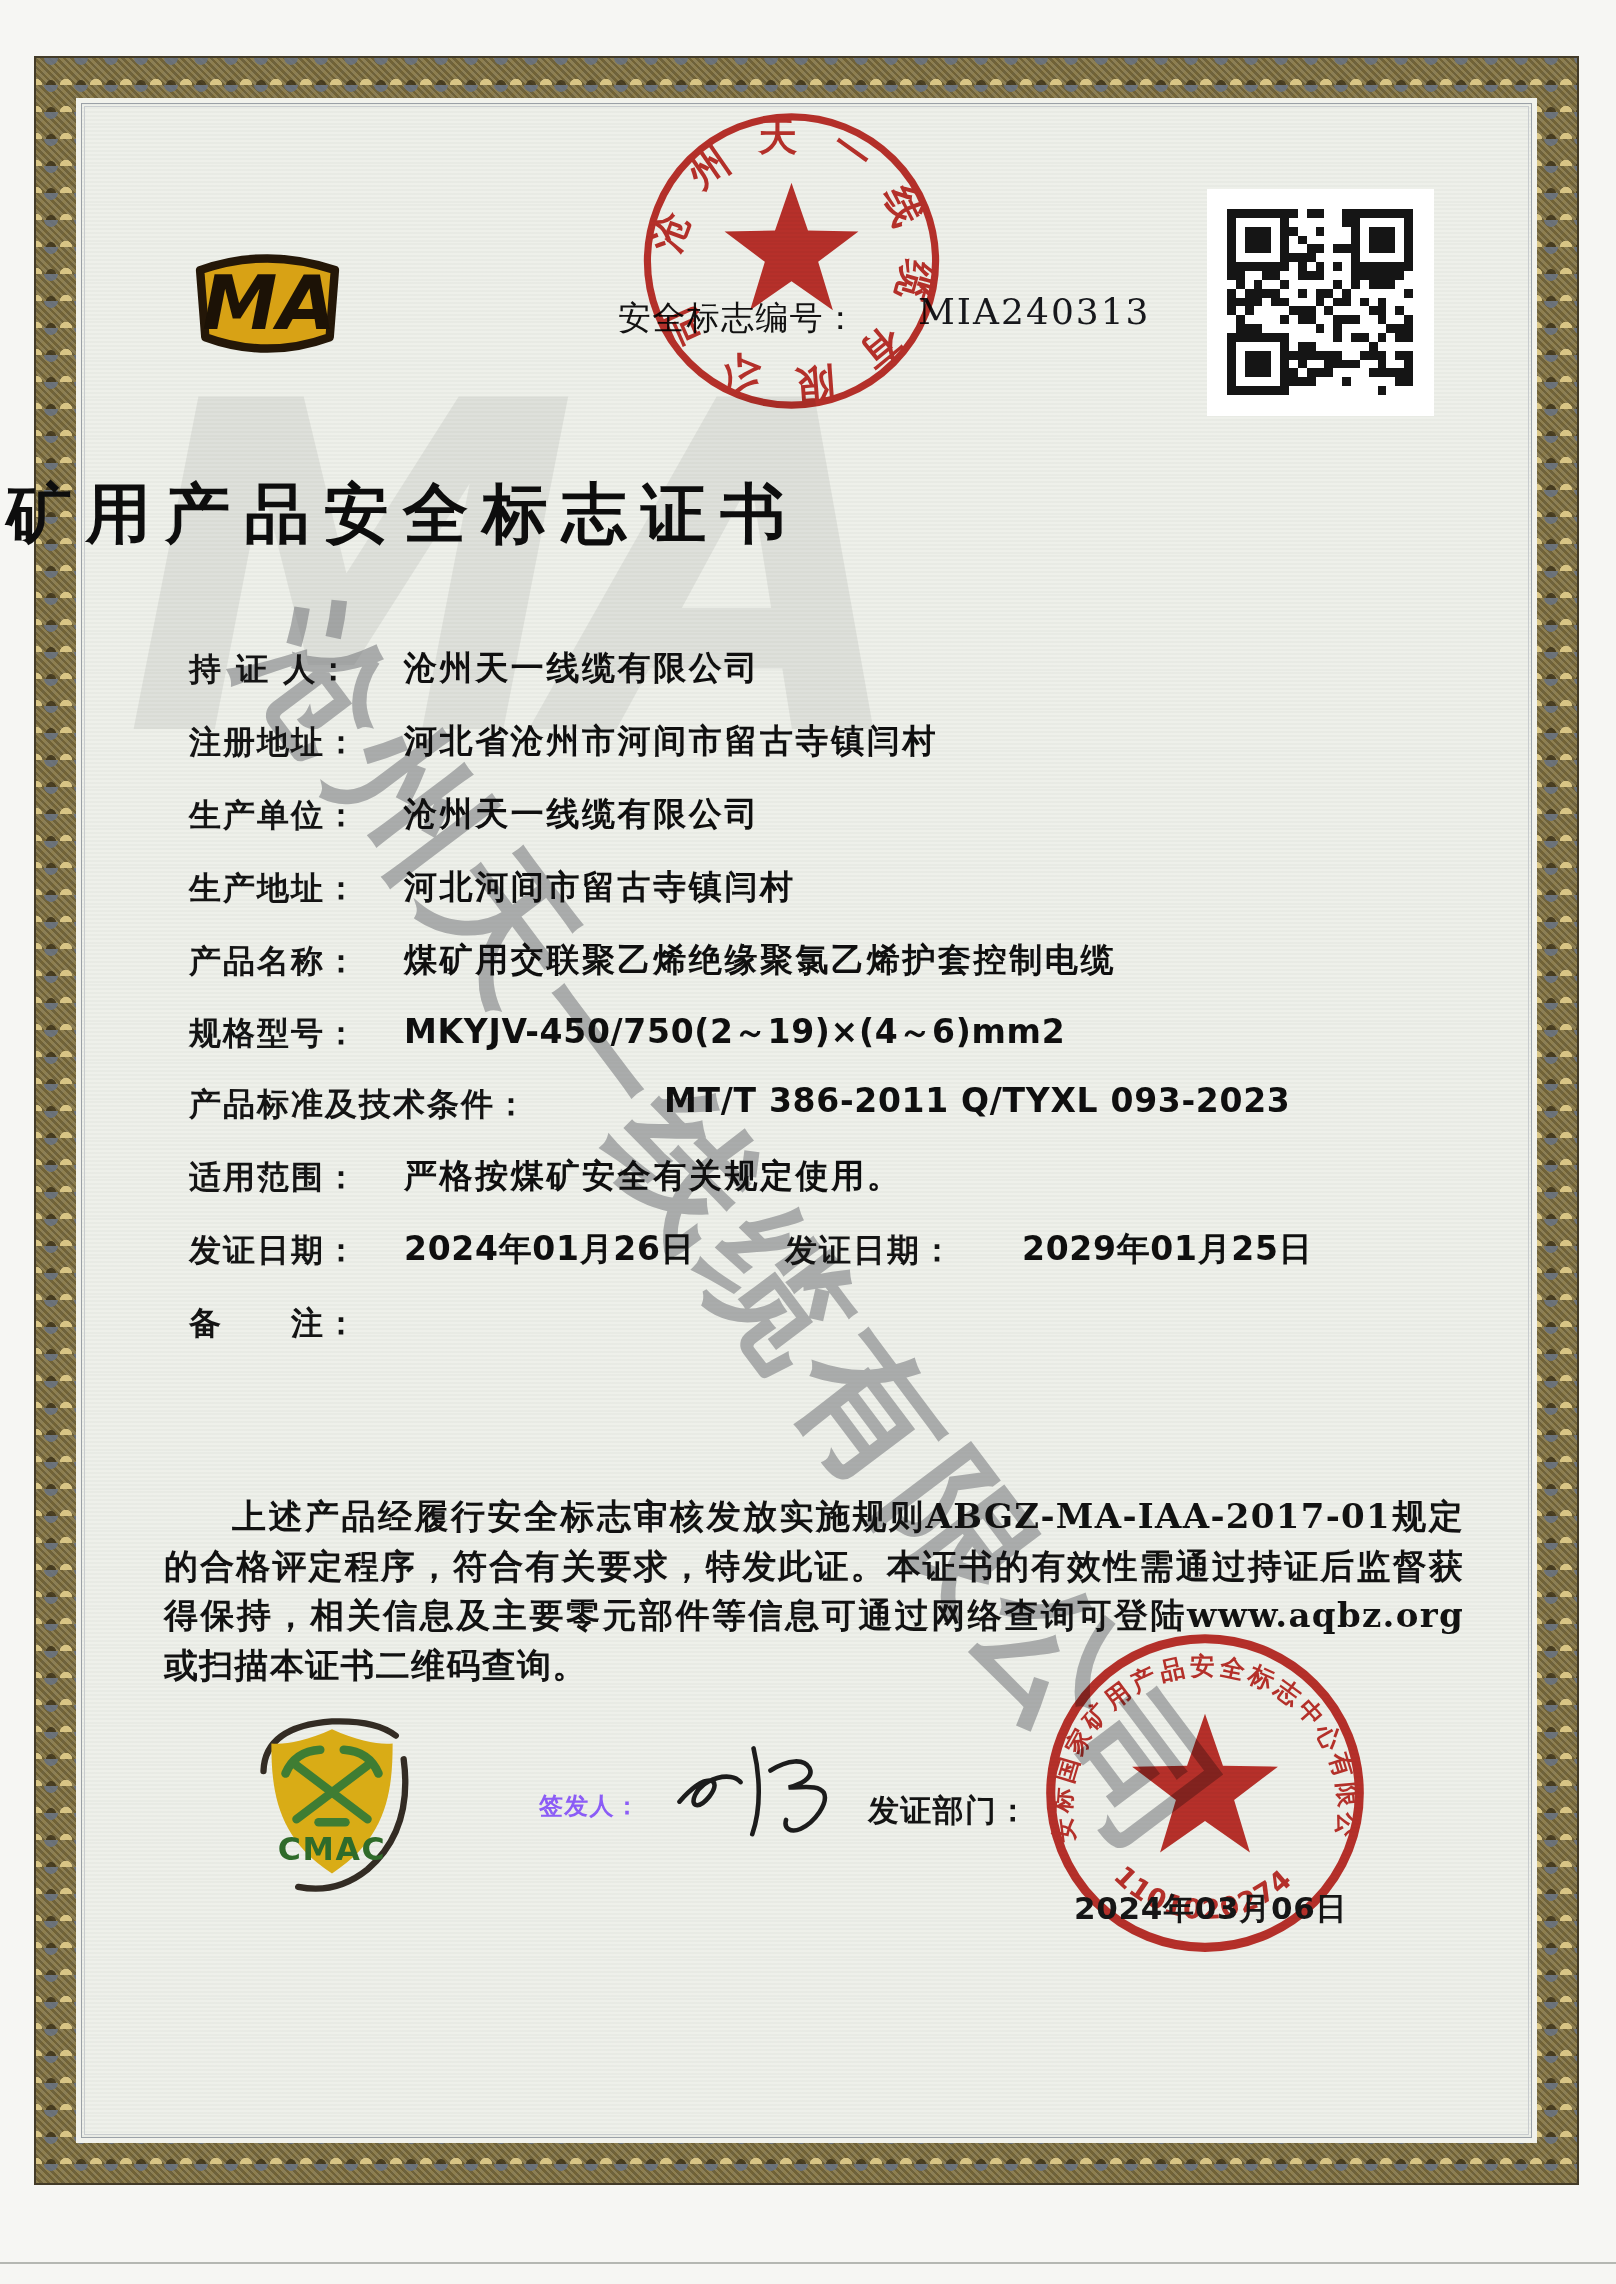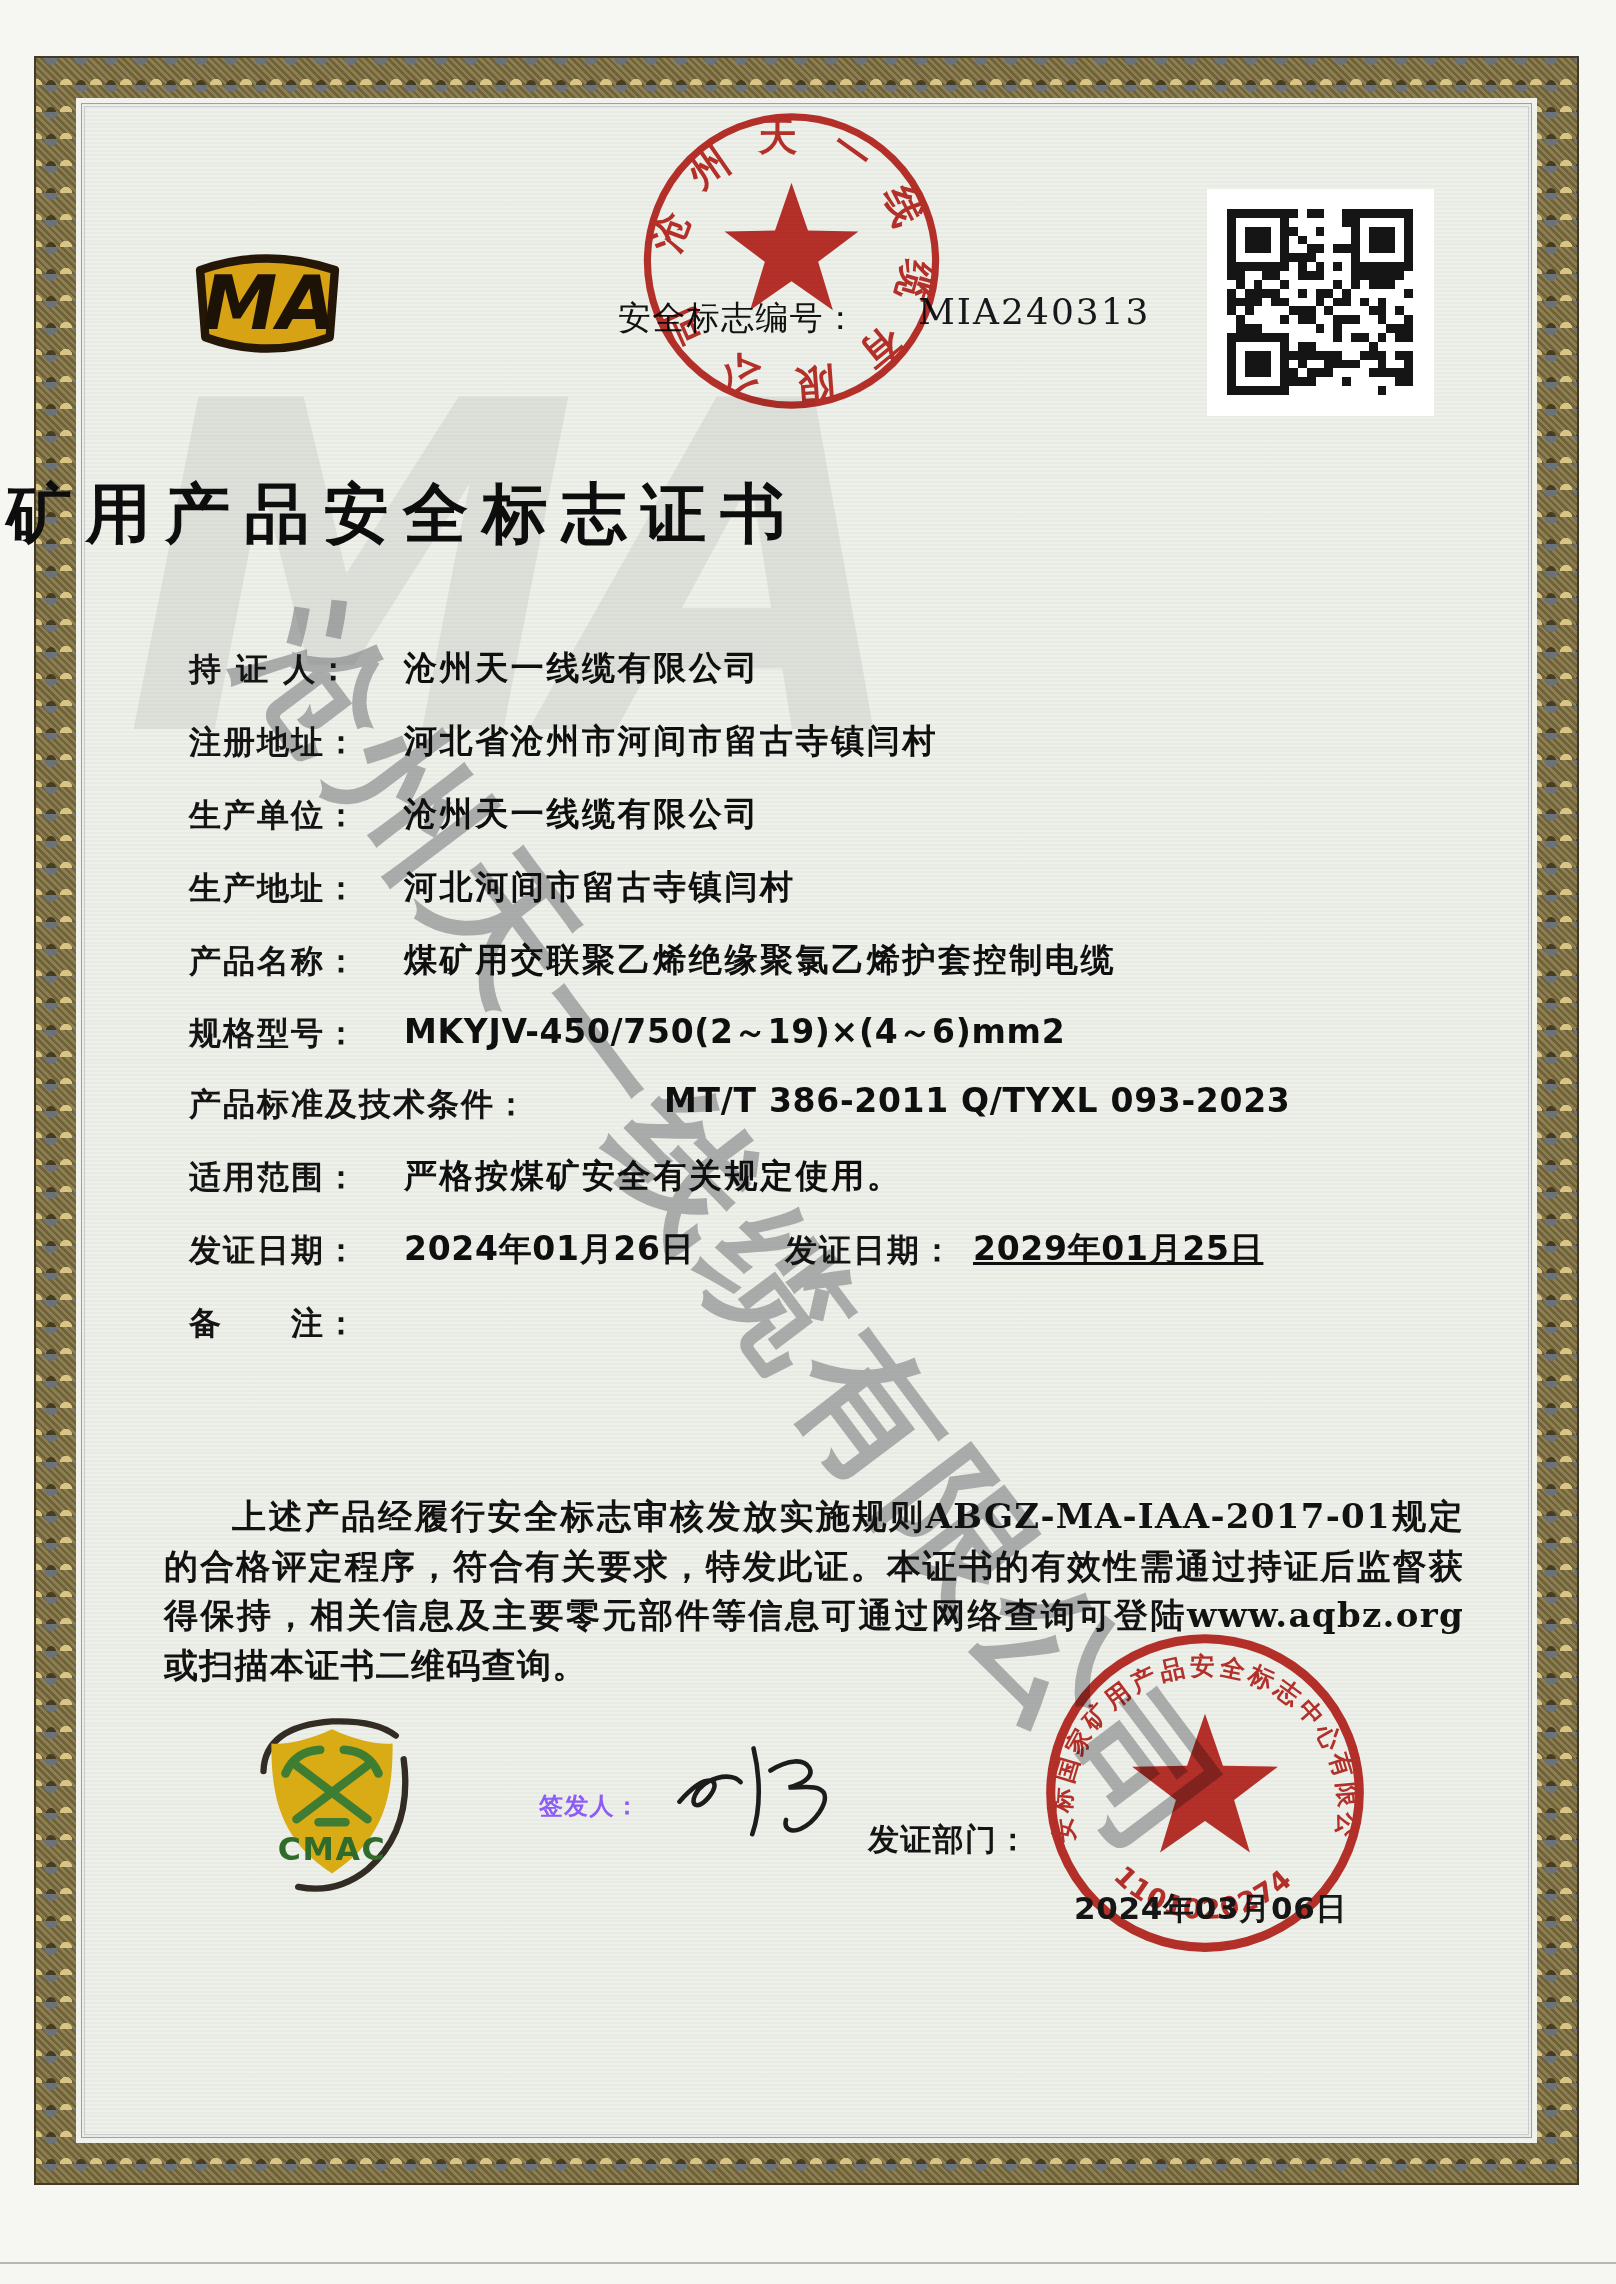--- a/index.html
+++ b/index.html
@@ -39,29 +39,29 @@
   .title{position:absolute;top:470px;left:0;width:100%;font-size:65px;font-weight:800;
     letter-spacing:14.3px;padding-left:6.5px;box-sizing:border-box;color:#0d0d0d;}
   
   .row{position:absolute;left:189px;height:43px;white-space:nowrap;width:1368px;}
   .flabel{position:absolute;left:0;top:0;font-size:32px;font-weight:700;letter-spacing:2px;color:#141414;}
   .fvalue{position:absolute;left:215px;top:-2px;font-size:33px;font-weight:700;
     font-family:"DejaVu Serif","Liberation Serif",serif;letter-spacing:2.6px;color:#0f0f0f;}
   .fvalue.sans{font-family:"DejaVu Sans","Liberation Sans",sans-serif;letter-spacing:0.7px;}
   .fvalue.std{left:475px;}
   .flabel.l2{left:596px;}
-  .fvalue.v2{left:784px;text-decoration:underline;}
+  .fvalue.v2{left:833px;}
   
   .statement{position:absolute;left:164px;top:1492px;width:1300px;font-size:34px;line-height:1.46;font-weight:700;
     font-family:"DejaVu Serif","Liberation Serif",serif;letter-spacing:1.3px;text-indent:2em;color:#121212;text-align:justify;}
   
   .cmac{position:absolute;left:249px;top:1712px;}
   .signer-label{position:absolute;left:539px;top:1790px;font-size:24px;font-weight:700;letter-spacing:1.3px;color:#8b5cf6;}
   .signature{position:absolute;left:661px;top:1725px;}
-  .issuer-label{position:absolute;left:868px;top:1790px;font-size:31px;font-weight:700;letter-spacing:1.3px;color:#141414;margin-top:29px;}
+  .issuer-label{position:absolute;left:868px;top:1790px;font-size:31px;font-weight:700;letter-spacing:1.3px;color:#141414;}
   .seal-date{position:absolute;left:1074px;top:1840px;font-size:31px;font-weight:700;color:#161616;letter-spacing:0.7px;z-index:4;margin-top:48px;}
 </style>
 </head>
 <body>
 
 <div id="page">
 
   <div class="cert-frame">
     <div class="paper-wrap">
       <div class="paper"></div>

